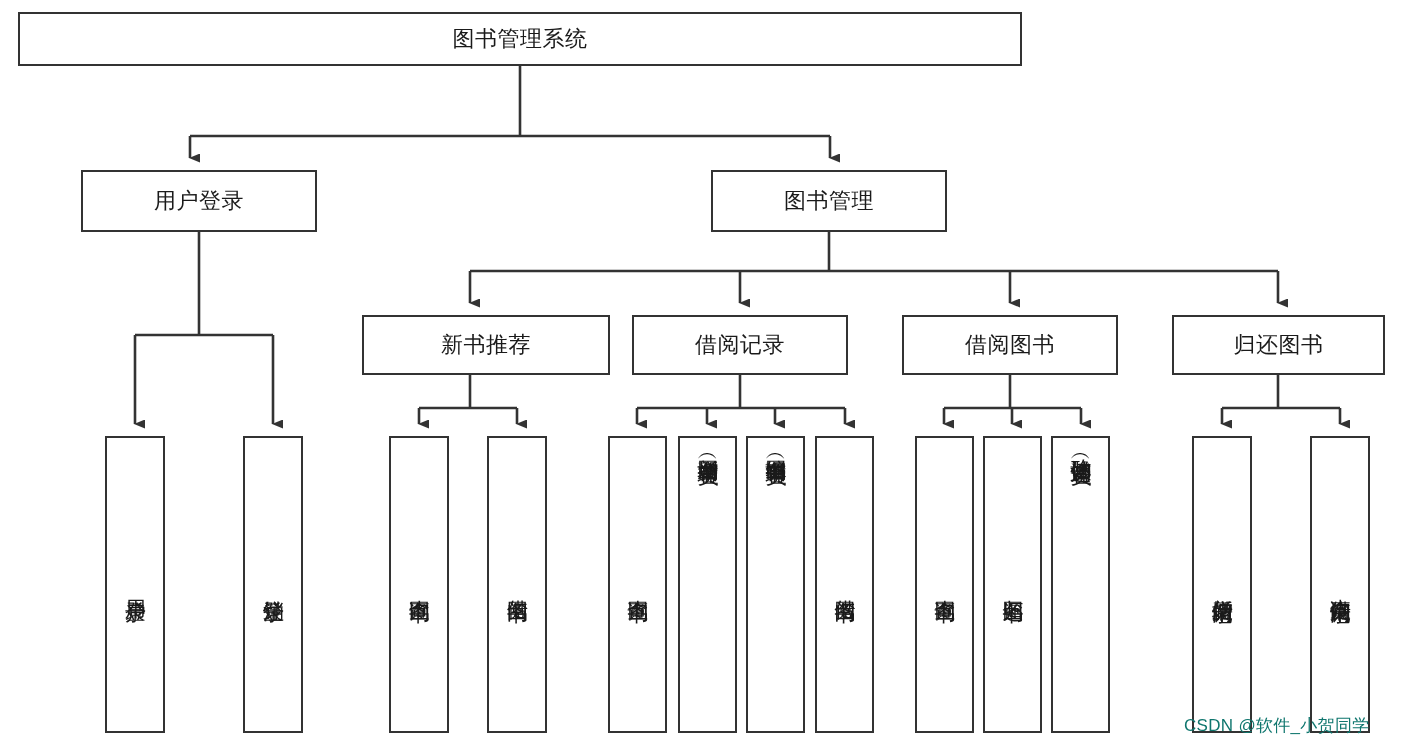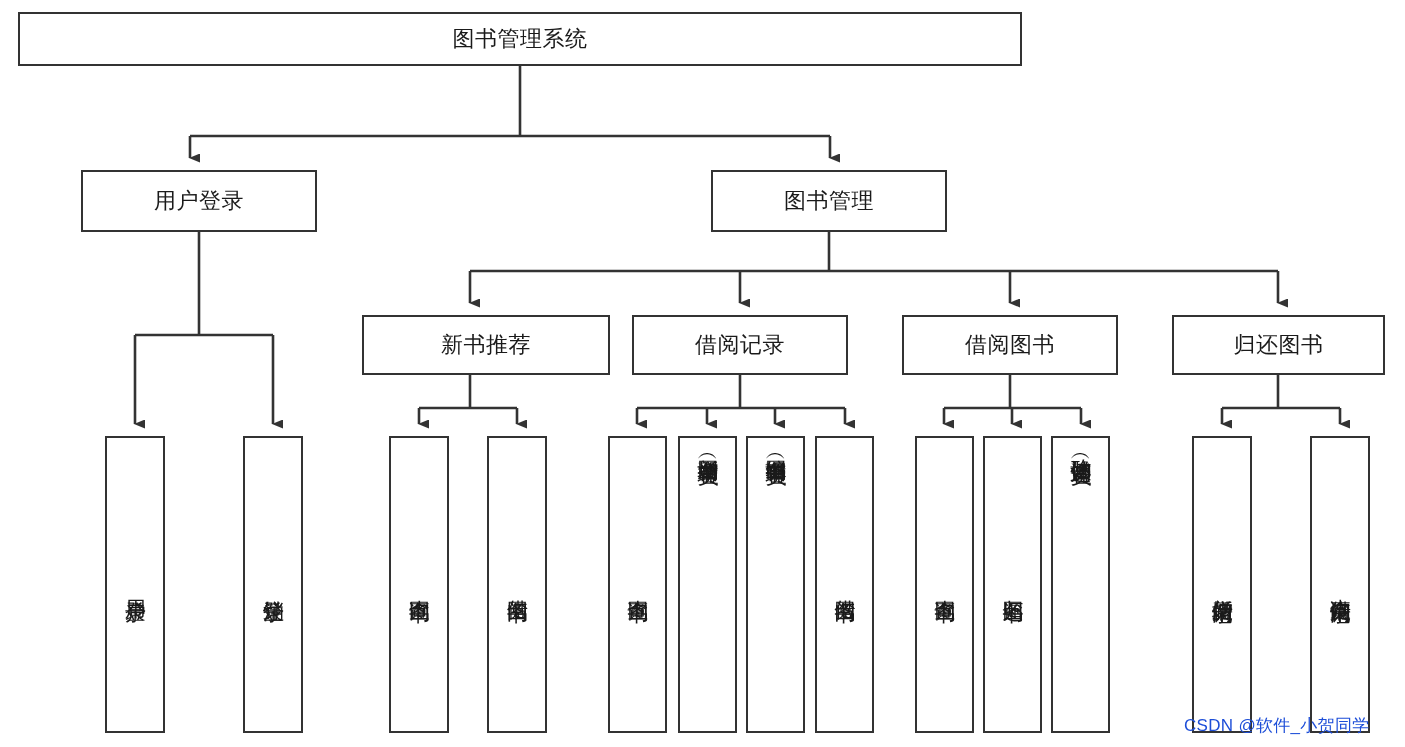--- a/index.html
+++ b/index.html
@@ -59,21 +59,21 @@
     white-space: nowrap;
   }
   .node-v.top-align {
     align-items: flex-start;
   }
   #watermark {
     position: absolute;
     left: 1184px;
     top: 714px;
     font-size: 17px;
-    color: #1d4ed8;
+    color: #0f766e;
     white-space: nowrap;
     letter-spacing: 0.3px;
   }
 </style>
 </head>
 <body>
 
 <div id="diagram-root">
 
   <svg class="connectors" viewBox="0 0 1405 747" xmlns="http://www.w3.org/2000/svg">

